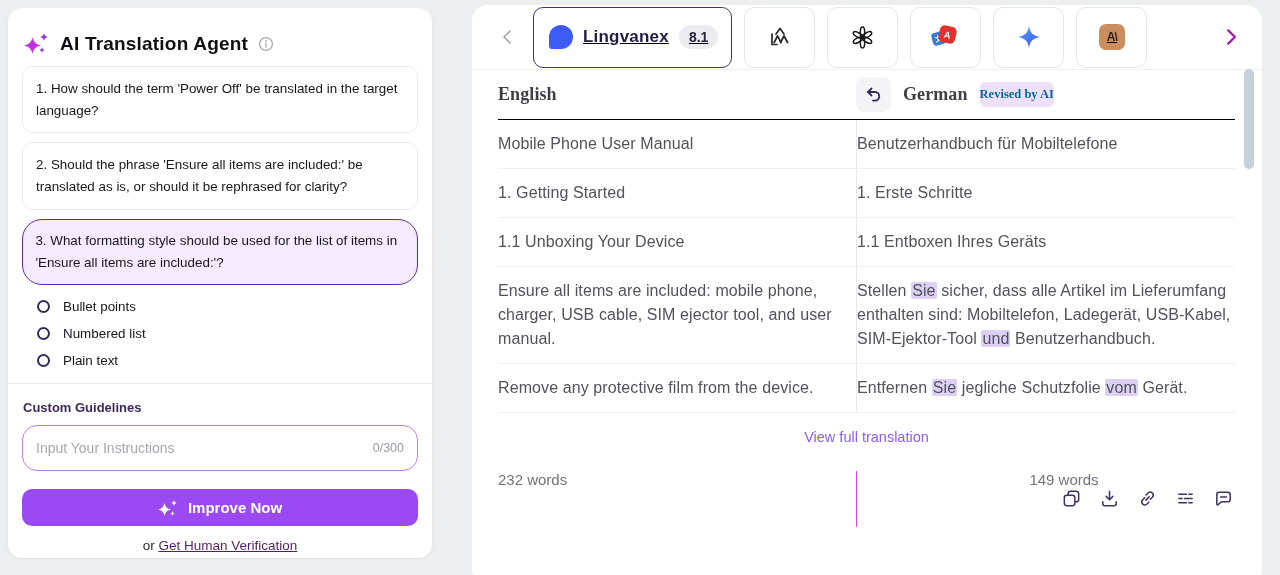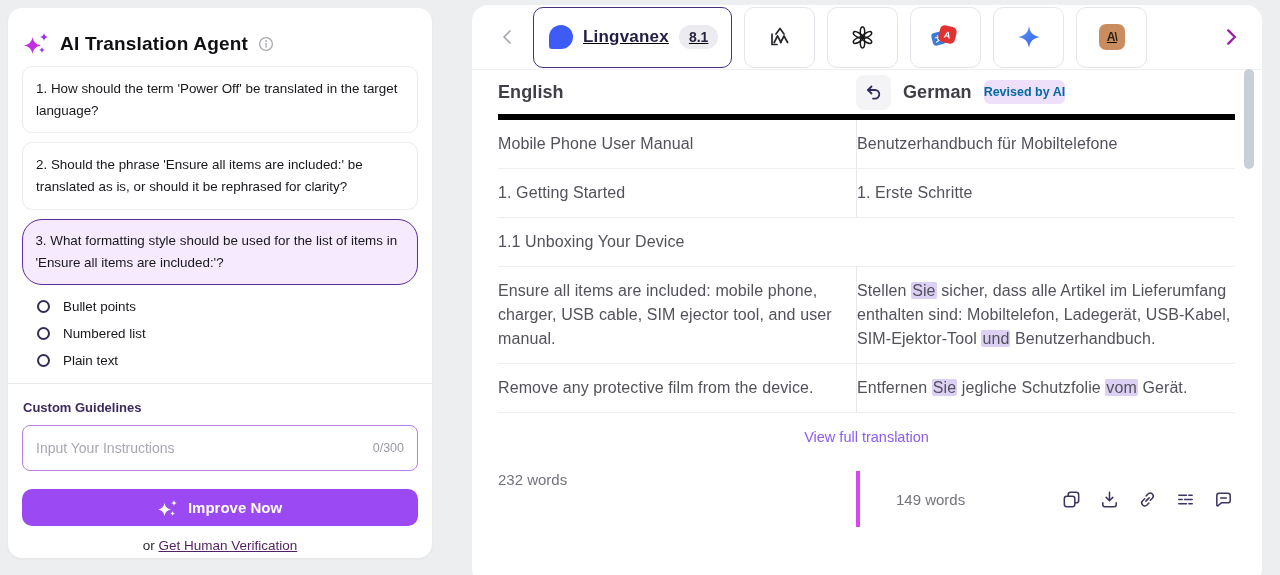--- a/index.html
+++ b/index.html
@@ -33,21 +33,21 @@
   .q-card.selected {
     background: #f6ebfe; border: 1.6px solid #5e2b9d; border-radius: 20px;
     padding: 10.4px 12.4px;
   }
   .radios { margin-top: 14px; padding-left: 15px; display: flex; flex-direction: column; gap: 12px; }
   .radio-row { display: flex; align-items: center; gap: 13px; font-size: 13.4px; color: #17171c; cursor: pointer; }
   .radio-ring { width: 13px; height: 13px; border: 2.2px solid #332c55; border-radius: 50%; background: #fff; flex: 0 0 auto; }
   .lp-divider { height: 1px; background: #e9e9ed; margin: 15px -14px 0; }
   .cg-label { margin-top: 16px; font-size: 13px; font-weight: 700; color: #3c2a5d; padding-left: 1px; }
   .cg-input-wrap {
-    margin-top: 10px; border: 1px solid #b87ce8; border-radius: 8px;
+    margin-top: 10px; border: 1px solid #b87ce8; border-radius: 15px;
     height: 46px; display: flex; align-items: center; padding: 0 13px; gap: 8px; background: #fff;
   }
   .cg-input { border: none; outline: none; flex: 1; font-size: 14px; color: #35353d; font-family: "Liberation Sans", sans-serif; background: transparent; }
   .cg-input::placeholder { color: #a7a7b2; }
   .char-counter { font-size: 12.5px; color: #9a9aa6; flex: 0 0 auto; }
   .improve-btn {
     margin-top: 18px; height: 37px; width: 100%;
     background: #9b49f2; border: none; border-radius: 10px;
     color: #fff; font-size: 15px; font-weight: 700; font-family: "Liberation Sans", sans-serif;
     display: flex; align-items: center; justify-content: center; gap: 10px; cursor: pointer;
@@ -78,37 +78,37 @@
   .tab-label { font-size: 17px; font-weight: 700; color: #211d45; letter-spacing: .2px; }
   .tab-badge { background: #ebebf0; border-radius: 999px; padding: 4px 10px; font-size: 14px; font-weight: 600; color: #26243f; }
 
   .lingvanex-drop { width: 24px; height: 24px; background: #3f5bf6; border-radius: 50% 50% 50% 3px; }
   .translate-ab { position: relative; width: 27px; height: 27px; }
   .ta-blue { position: absolute; left: 0px; top: 8px; width: 13px; height: 13px; background: #3a7bd5; border-radius: 3.5px; transform: rotate(-14deg); display:flex; align-items:center; justify-content:center; color:#fff; font-size:7px; font-weight:700;}
   .ta-red { position: absolute; left: 7px; top: 2px; width: 17px; height: 17px; background: #e23131; border-radius: 5px; transform: rotate(13deg); display: flex; align-items: center; justify-content: center; color: #fff; font-size: 9px; font-weight: 700; }
   .claude-chip { width: 26px; height: 26px; background: #c98d5f; border-radius: 7px; display: flex; align-items: center; justify-content: center; color: #2d1d10; font-size: 12px; font-weight: 800; letter-spacing: -1px; }
 
   .rc-body { padding: 0 27px 0 26px; }
-  .cols-header { display: grid; grid-template-columns: 358px 1fr; align-items: center; height: 50px; border-bottom: 6px solid #000000; }
+  .cols-header { display: grid; grid-template-columns: 358px 1fr; align-items: center; height: 50px; border-bottom: 1px solid #000000; font-family: Liberation Serif, serif; }
   .col-h { font-size: 18px; font-weight: 700; color: #3f3f46; letter-spacing: .1px; }
   .target-h { display: flex; align-items: center; gap: 12px; }
   .undo-btn { width: 35px; height: 35px; background: #f4f4f6; border: none; border-radius: 8px; display: flex; align-items: center; justify-content: center; cursor: pointer; flex: 0 0 auto; }
   .rev-badge { background: #eee0fb; color: #0369a1; font-size: 12.5px; font-weight: 700; padding: 5px 0; border-radius: 6px; white-space: nowrap; }
 
   .t-row { display: grid; grid-template-columns: 358px 1fr; border-bottom: 1px solid #efeff2; }
   .t-cell { font-size: 16px; line-height: 24px; color: #52525b; padding: 12px 0; letter-spacing: .1px; }
   .t-cell.src { padding-right: 20px; }
   .t-cell.tgt { border-left: 1px solid #e8e8ec; }
   mark.hl { background: #dcd0f4; color: inherit; border-radius: 2px; padding: 0 1px; }
 
   .view-full { text-align: center; padding: 16px 0 12px; font-size: 14.5px; color: #8b5cf6; cursor: pointer; }
 
   .t-footer { display: grid; grid-template-columns: 358px 1fr; align-items: stretch; height: 56px; margin-top: 14px; }
   .t-footer .f-left { display: flex; align-items: flex-start; }
-  .t-footer .f-right { display: flex; align-items: center; border-left: 4px solid #d946ef; padding-left: 36px; }
+  .t-footer .f-right { display: flex; align-items: center; border-left: 1px solid #d946ef; padding-left: 36px; flex-direction: column; }
   .word-count { font-size: 15px; color: #73737d; }
   .icon-row { margin-left: auto; display: flex; gap: 17px; align-items: center; padding-right: 1px; }
   .foot-icon { background: none; border: none; cursor: pointer; padding: 0; display: flex; }
 
   .scroll-thumb { position: absolute; right: 8px; top: 64px; width: 10px; height: 100px; background: #c7cfd8; border-radius: 6px; cursor: grab; }
 </style>
 </head>
 <body>
 
 <svg width="0" height="0" style="position:absolute">
@@ -280,20 +280,21 @@
         <div class="t-row">
           <div class="t-cell src">Mobile Phone User Manual</div>
           <div class="t-cell tgt"><span>Benutzerhandbuch für Mobiltelefone</span></div>
         </div>
         <div class="t-row">
           <div class="t-cell src">1. Getting Started</div>
           <div class="t-cell tgt"><span>1. Erste Schritte</span></div>
         </div>
         <div class="t-row">
           <div class="t-cell src">1.1 Unboxing Your Device</div>
+          <div class="t-cell tgt"><span>1.1 Entboxen Ihres Geräts</span></div>
         </div>
         <div class="t-row">
           <div class="t-cell src">Ensure all items are included: mobile phone, charger, USB cable, SIM ejector tool, and user manual.</div>
           <div class="t-cell tgt"><span>Stellen </span><mark class="hl">Sie</mark><span> sicher, dass alle Artikel im Lieferumfang enthalten sind: Mobiltelefon, Ladegerät, USB-Kabel, SIM-Ejektor-Tool </span><mark class="hl">und</mark><span> Benutzerhandbuch.</span></div>
         </div>
         <div class="t-row">
           <div class="t-cell src">Remove any protective film from the device.</div>
           <div class="t-cell tgt"><span>Entfernen </span><mark class="hl">Sie</mark><span> jegliche Schutzfolie </span><mark class="hl">vom</mark><span> Gerät.</span></div>
         </div>
       </div>

